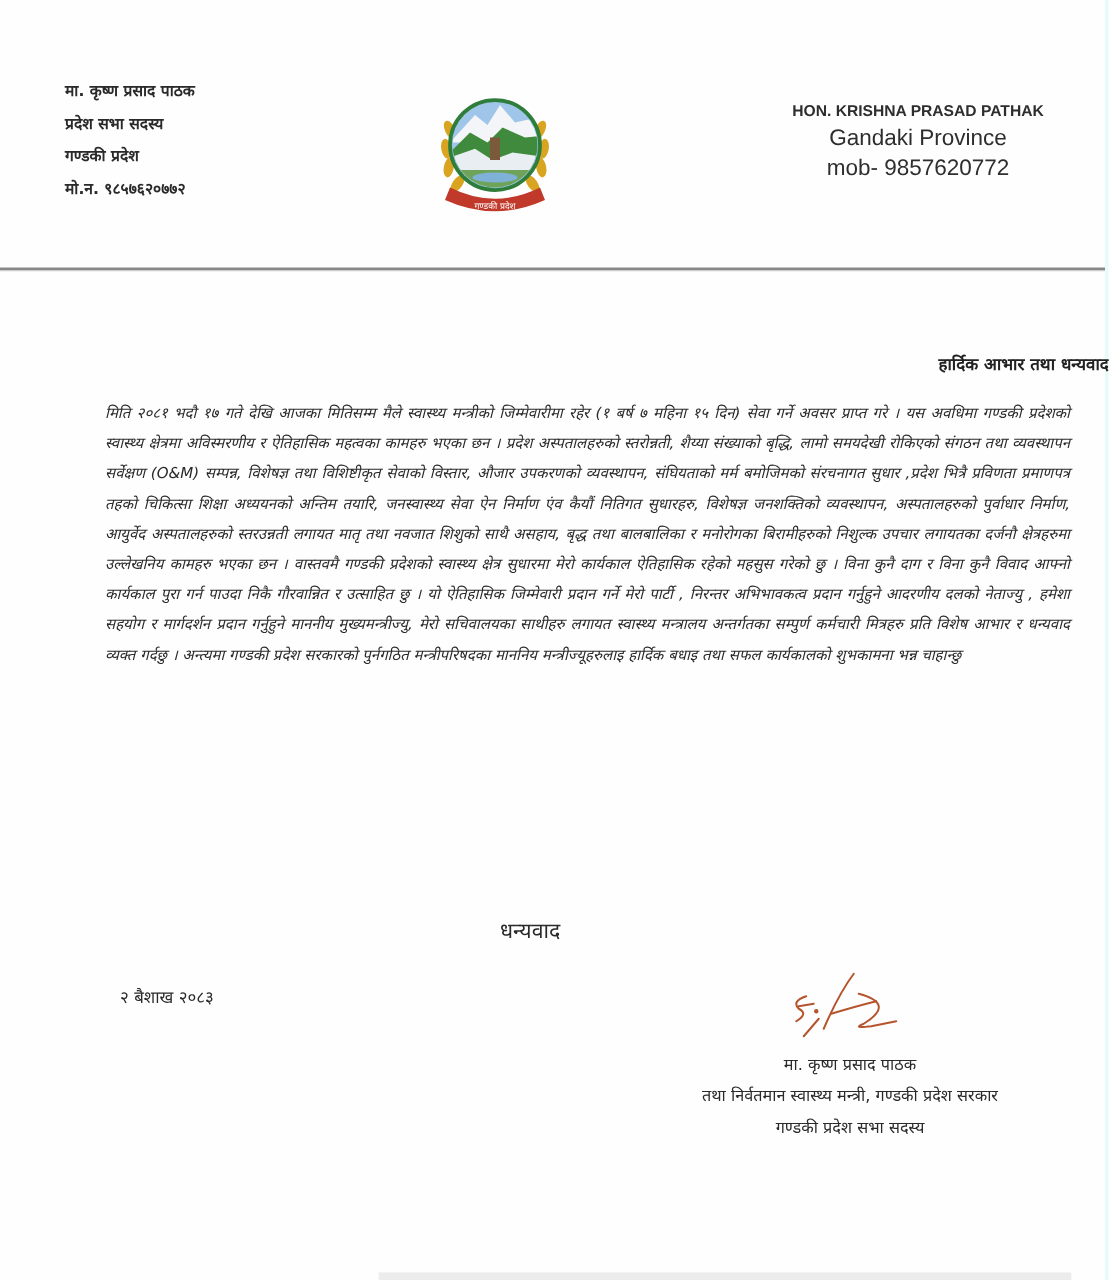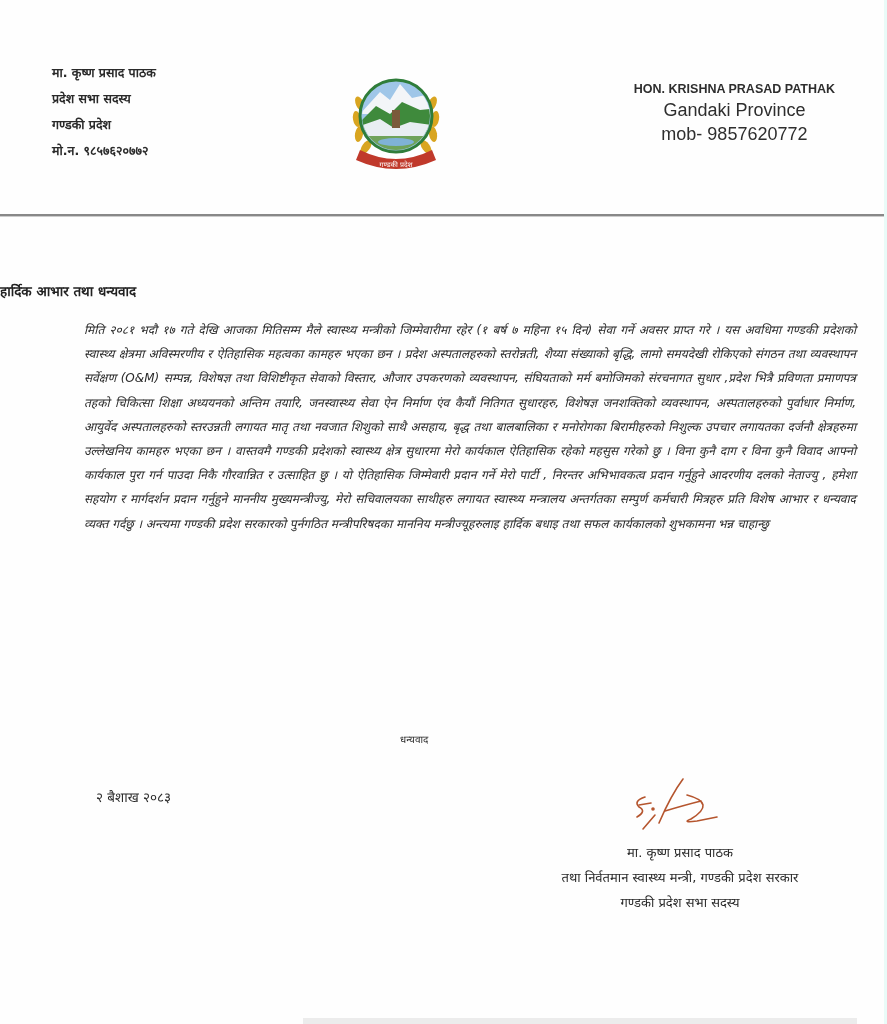--- a/index.html
+++ b/index.html
@@ -9,26 +9,26 @@
   }
   .right-edge { position: absolute; right: 0; top: 0; width: 3px; height: 1024px; background: #e9fbf8; }
   .hdr-left { position: absolute; left: 52px; top: 60px; font-size: 12.5px; font-weight: bold; line-height: 26px; color: #2a2a2a; }
   .hdr-left div { white-space: nowrap; }
   .hdr-right { position: absolute; right: 52px; top: 52px; text-align: center; font-family: Liberation Sans, sans-serif; color: #2e2e2e; margin-top: 28px; }
   .hdr-right .name { font-size: 12.5px; font-weight: bold; line-height: 18px; }
   .hdr-right .line { font-size: 18px; line-height: 24px; }
   .hdr-right .email { font-size: 14px; line-height: 24px; }
   .logo { position: absolute; left: 350px; top: 64px; width: 92px; height: 112px; }
   .rule { position: absolute; left: 0; right: 3px; top: 214px; height: 0; border-top: 2px solid #888; border-bottom: 1px solid #ccc; }
-  .title { position: absolute; left: 0; width: 887px; top: 282px; text-align: left; font-size: 13.5px; font-weight: bold; color: #222; }
+  .title { position: absolute; left: 0; width: 887px; top: 282px; text-align: right; font-size: 13.5px; font-weight: bold; color: #222; }
   .body-text {
     position: absolute; left: 84px; width: 772px; top: 318px;
     font-size: 12px; line-height: 24.2px; text-align: justify; color: #2a2a2a; font-style: italic;
   }
-  .thanks { position: absolute; left: 400px; top: 732px; font-size: 10px; color: #2a2a2a; }
+  .thanks { position: absolute; left: 400px; top: 732px; font-size: 17px; color: #2a2a2a; }
   .date { position: absolute; left: 96px; top: 756px; font-size: 13.5px; color: #2a2a2a; margin-top: 32px; }
   .signature { position: absolute; left: 625px; top: 775px; width: 100px; height: 60px; }
   .sig-block { position: absolute; left: 520px; width: 320px; top: 840px; text-align: center; font-size: 13px; line-height: 25px; color: #2a2a2a; }
   .bottom-strip { position: absolute; left: 303px; right: 30px; top: 1018px; height: 6px; background: #e4e4e4; opacity: 0.7; }
 </style>
 </head>
 <body>
 
 <div class="right-edge"></div>
 

